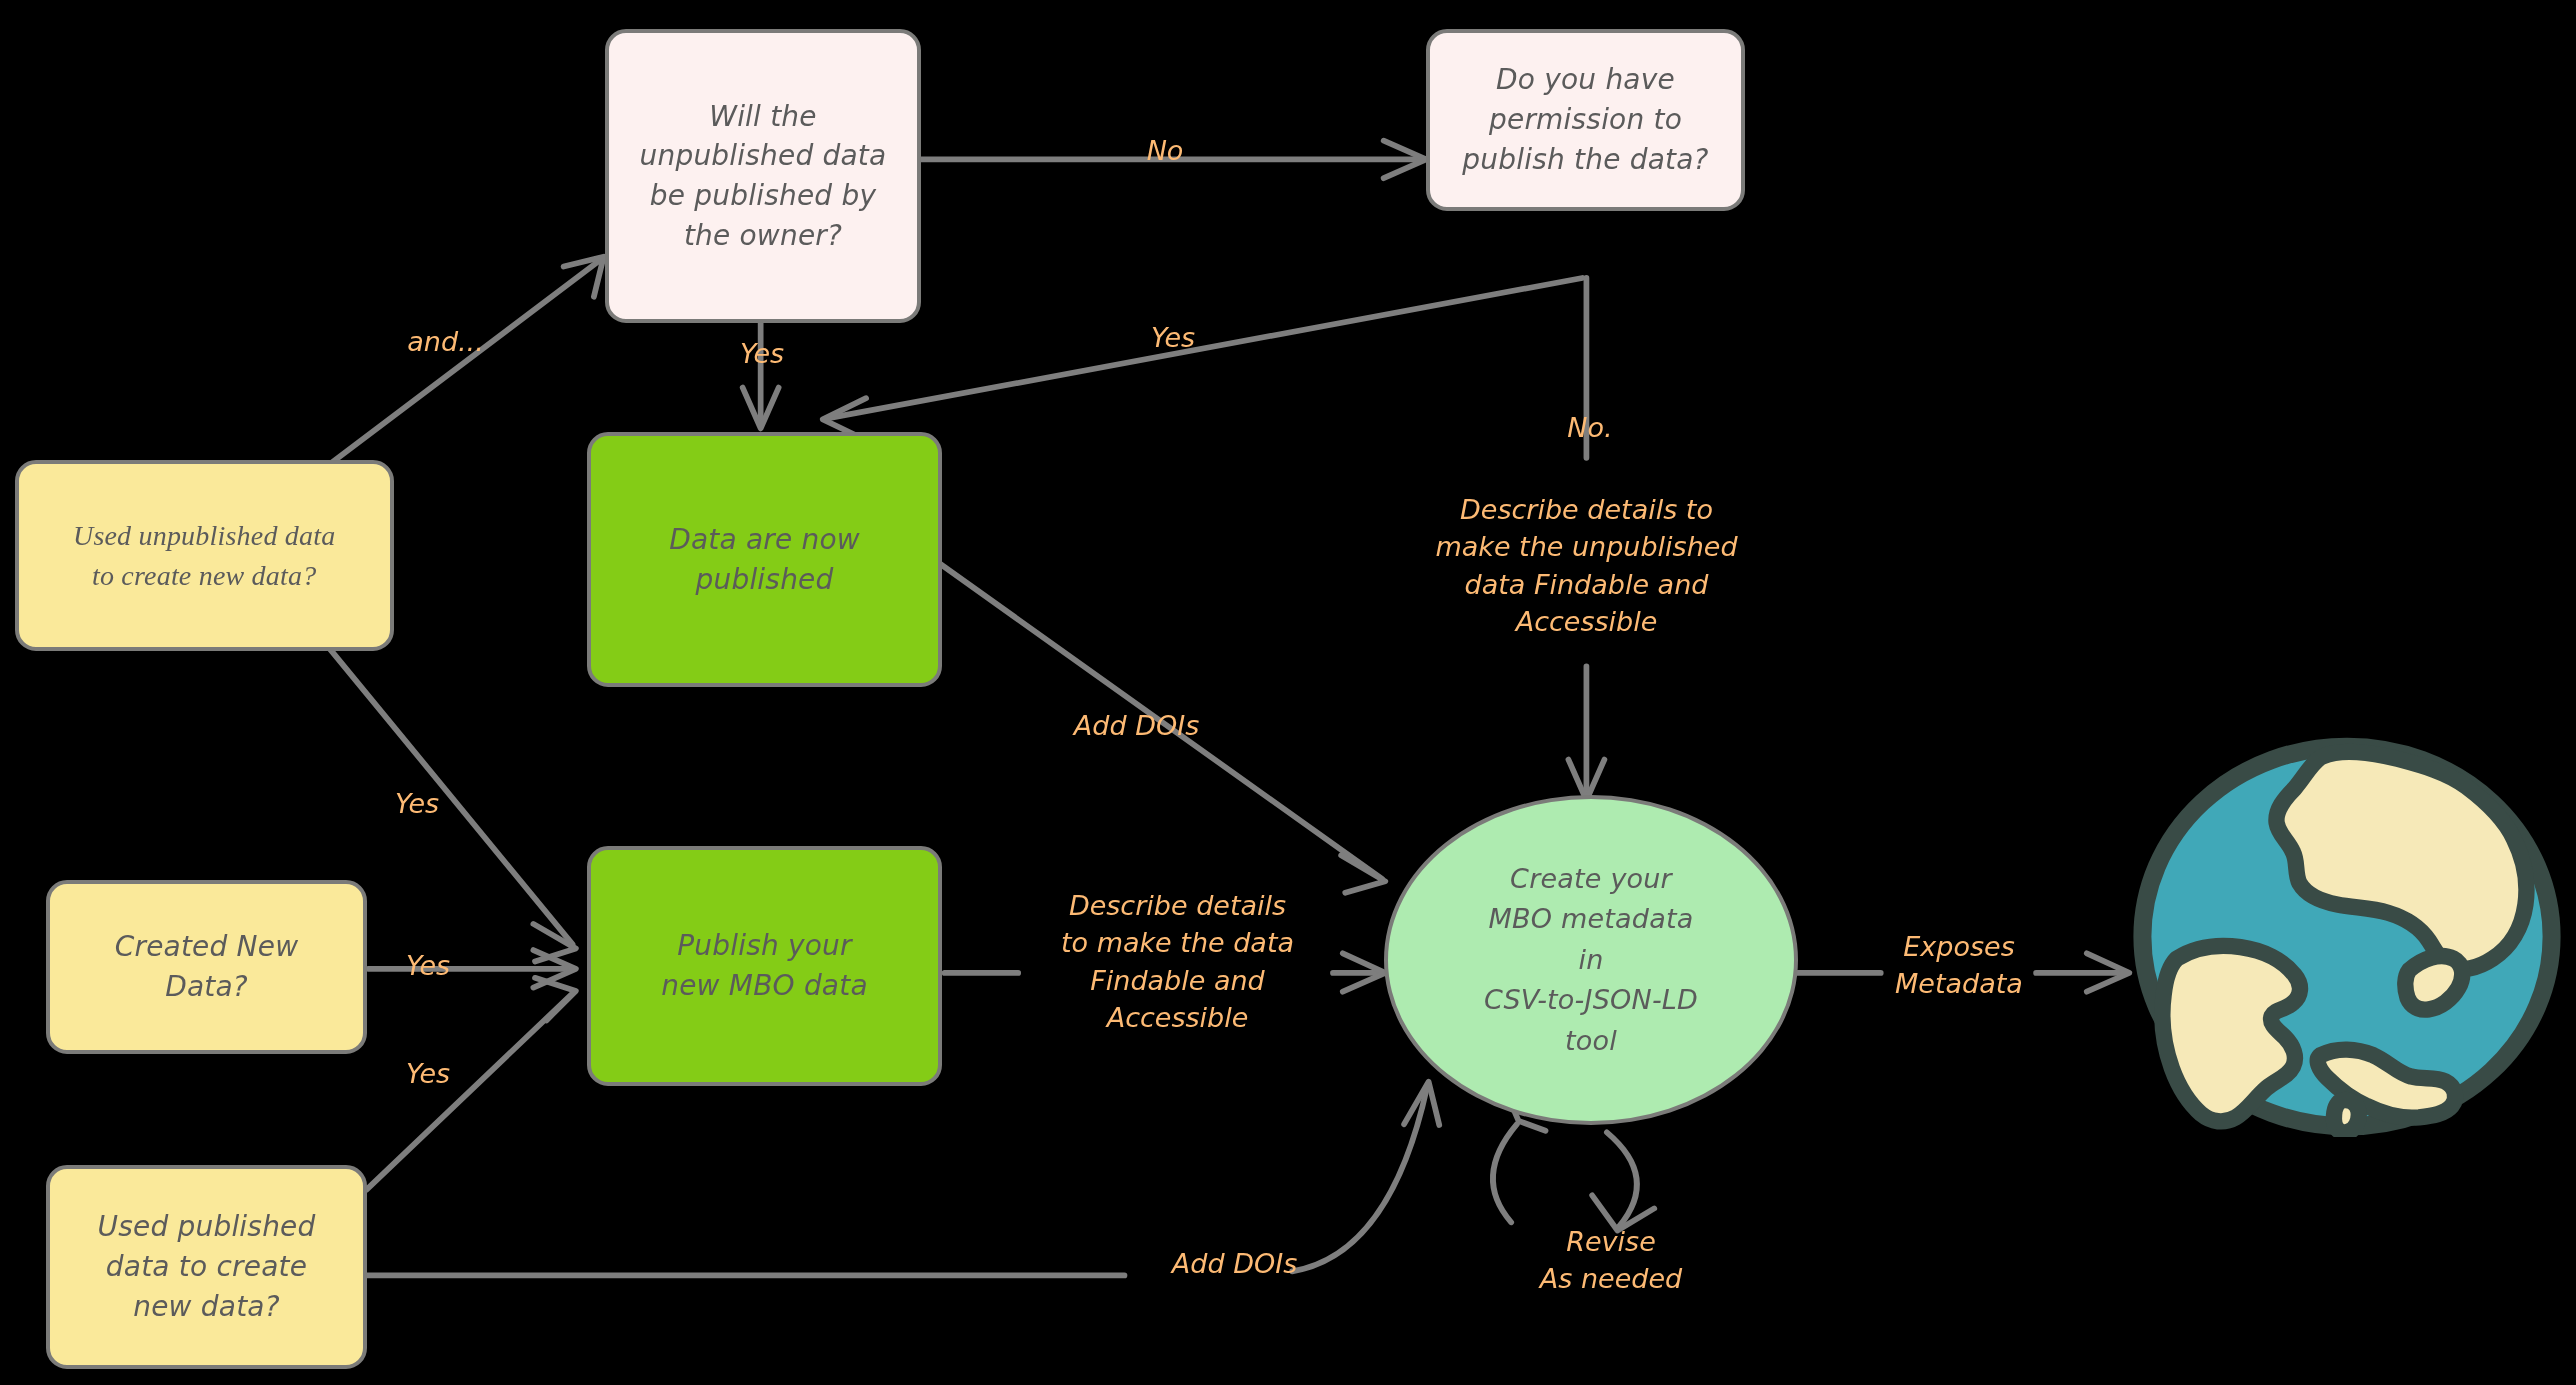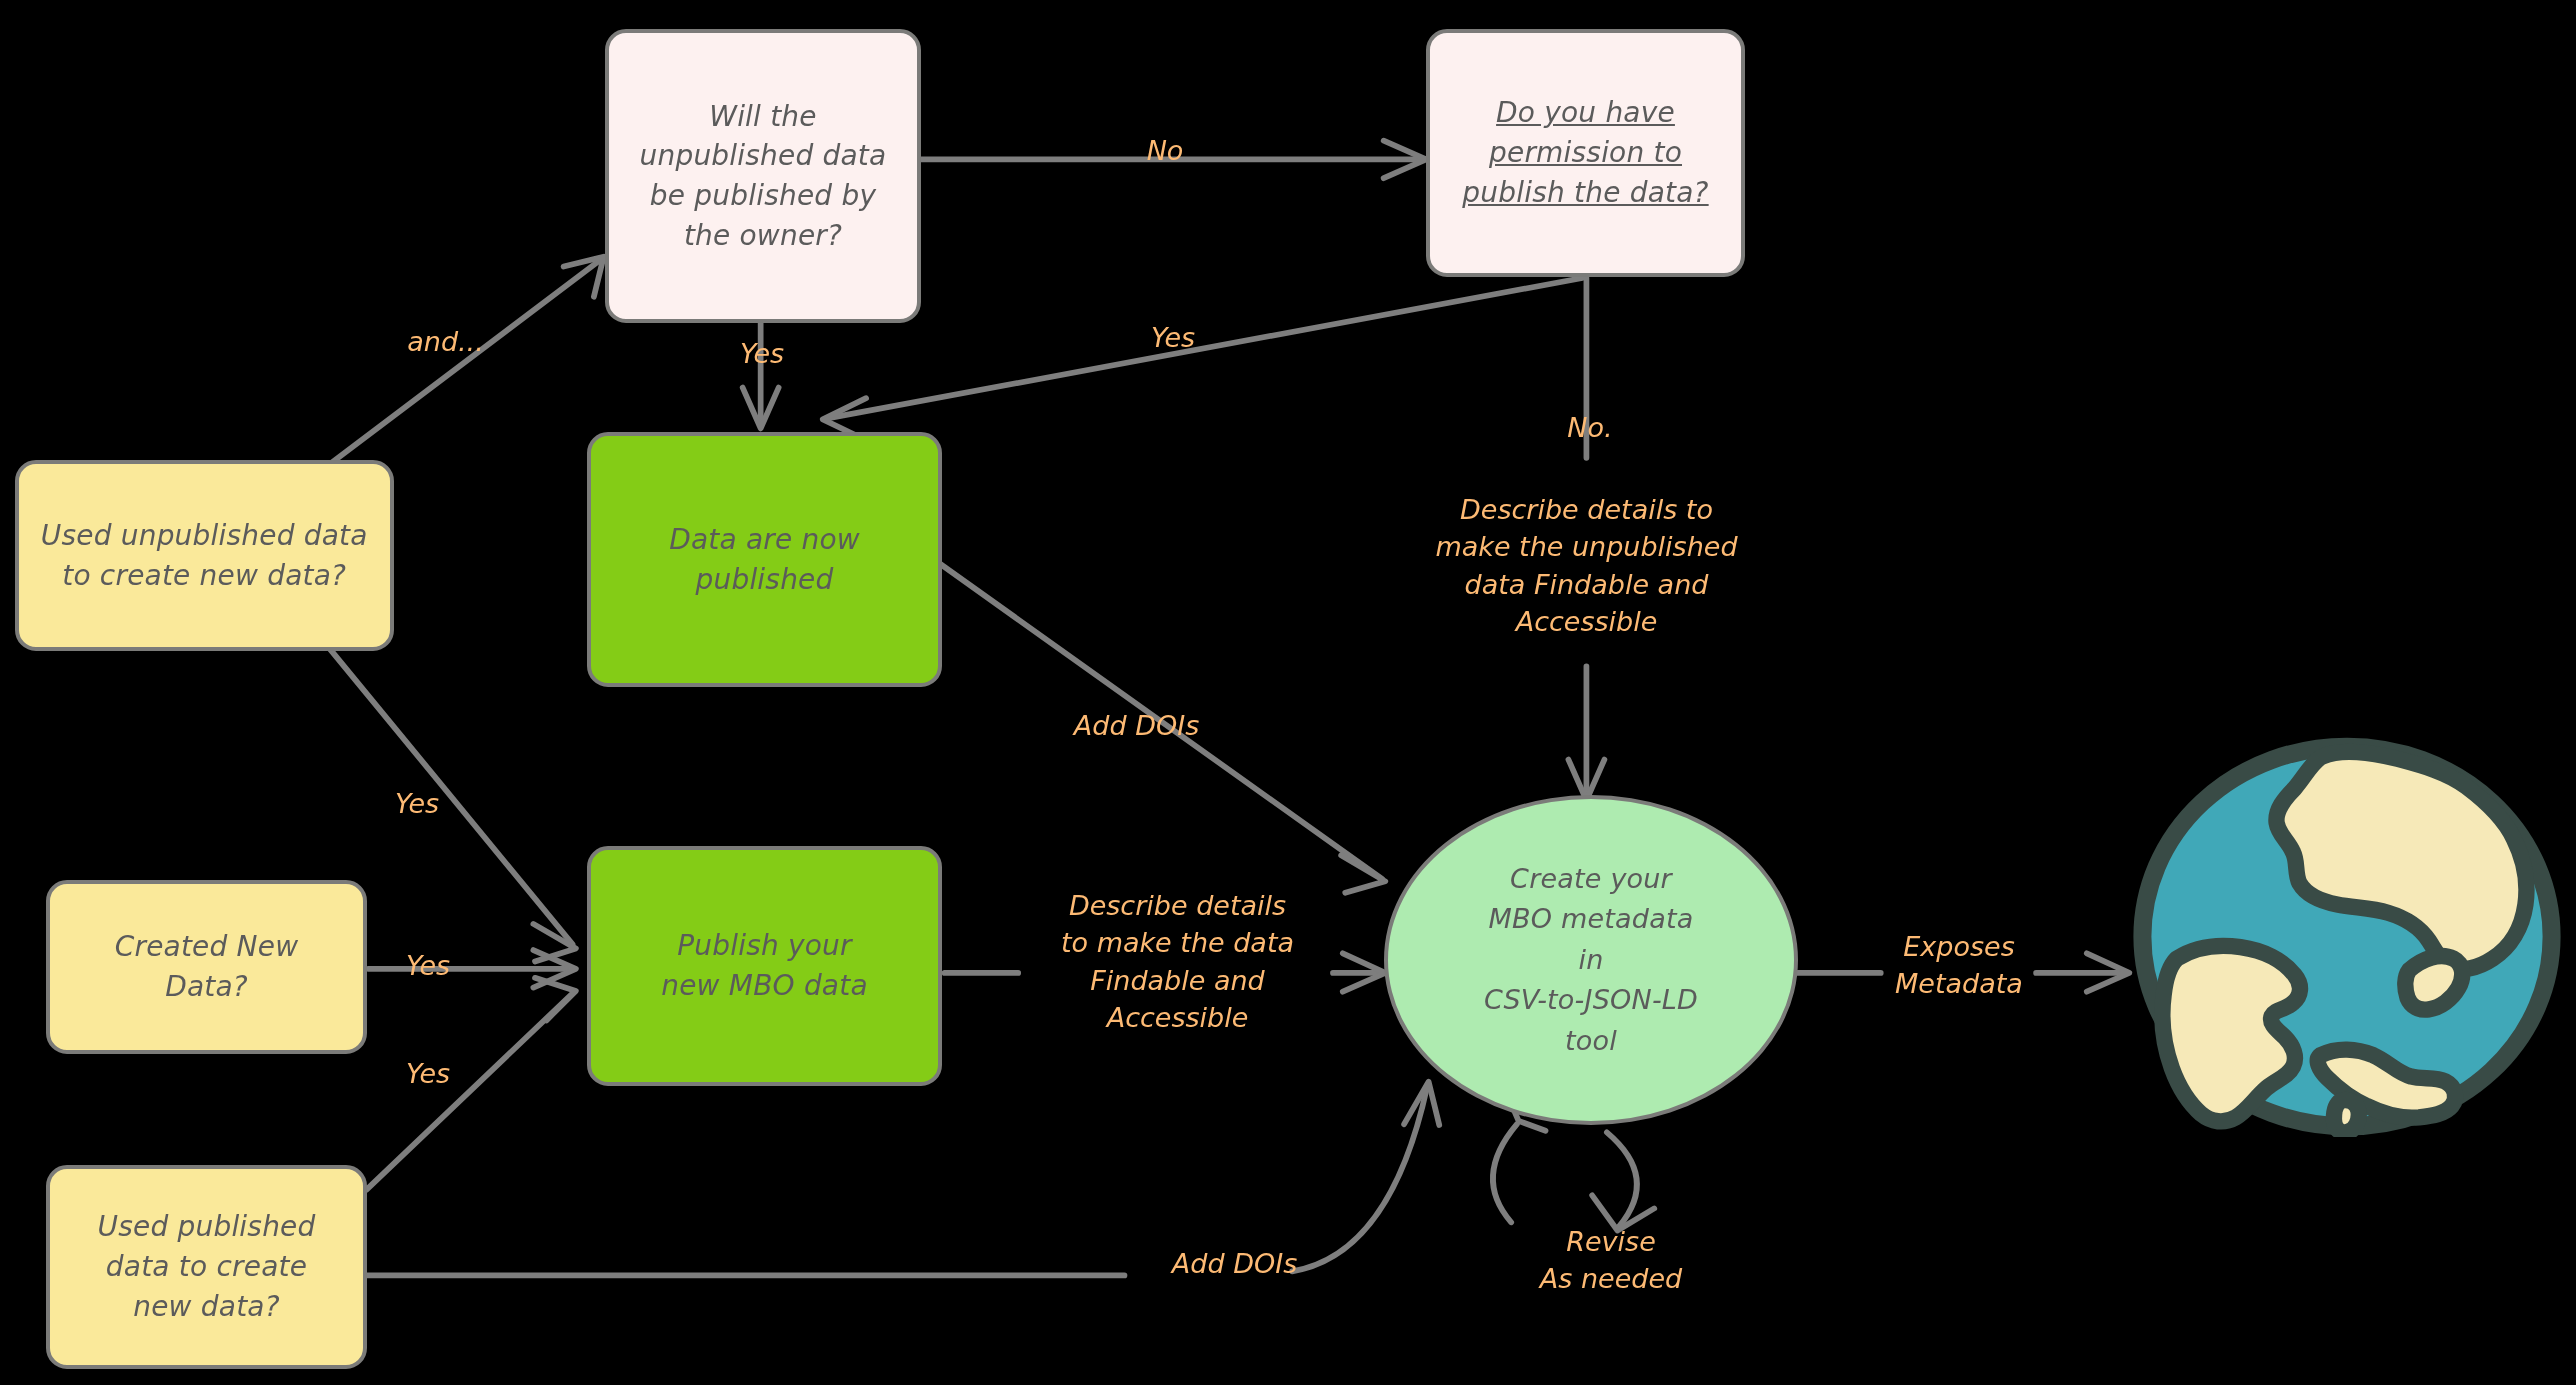--- a/index.html
+++ b/index.html
@@ -100,28 +100,28 @@
     </g>
   </svg>
 
   <div class="node pink" style="left:605px;top:21px;width:316px;height:294px;margin-top:8px;">
     <span style="white-space:pre-line;">Will the
 unpublished data
 be published by
 the owner?</span>
   </div>
 
-  <div class="node pink" style="left:1426px;top:29px;width:319px;height:248px;text-decoration:underline;">
+  <div class="node pink" style="left:1426px;top:29px;width:319px;height:182px;">
     <span style="white-space:pre-line;">Do you have
 permission to
 publish the data?</span>
   </div>
 
   <div class="node yellow" style="left:14.7px;top:460px;width:379px;height:191px;">
-    <span style="white-space:pre-line;width:409px;">Used unpublished data
+    <span style="white-space:pre-line;width:409px;font-family:Liberation Serif, serif;">Used unpublished data
 to create new data?</span>
   </div>
 
   <div class="node yellow" style="left:46px;top:880px;width:321px;height:174px;">
     <span style="white-space:pre-line;">Created New
 Data?</span>
   </div>
 
   <div class="node yellow" style="left:46px;top:1165px;width:321px;height:204px;">
     <span style="white-space:pre-line;">Used published

